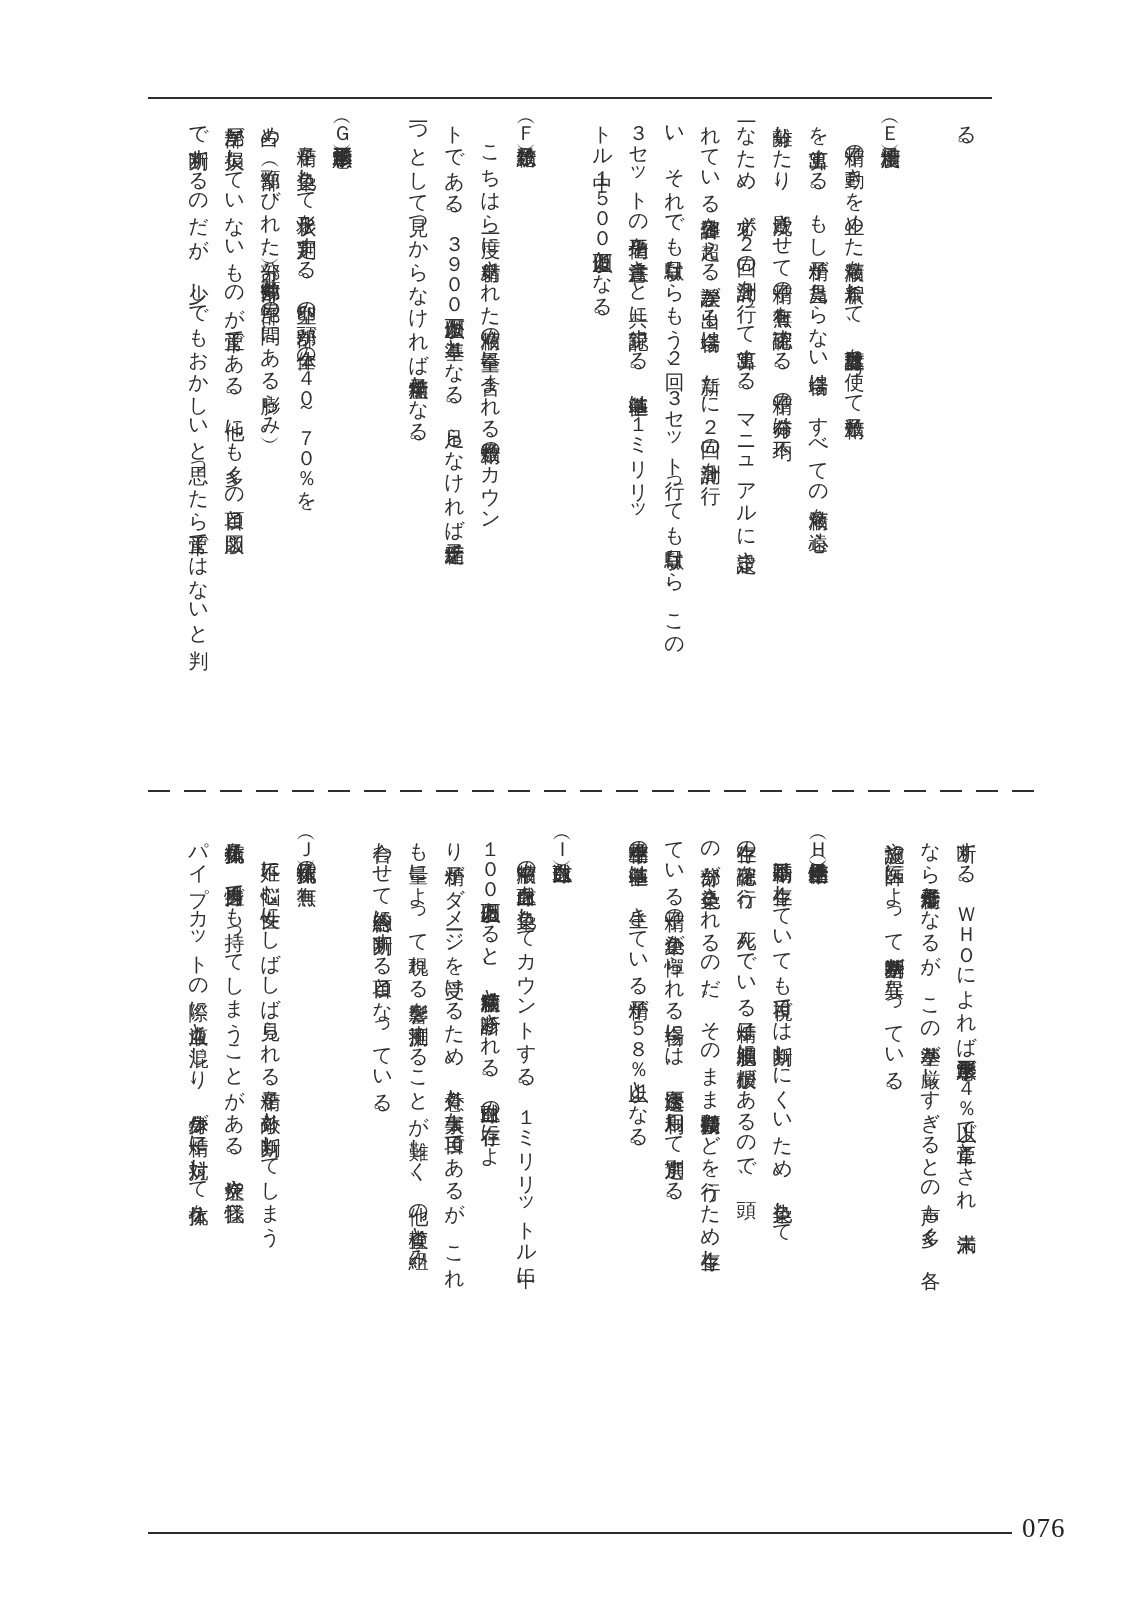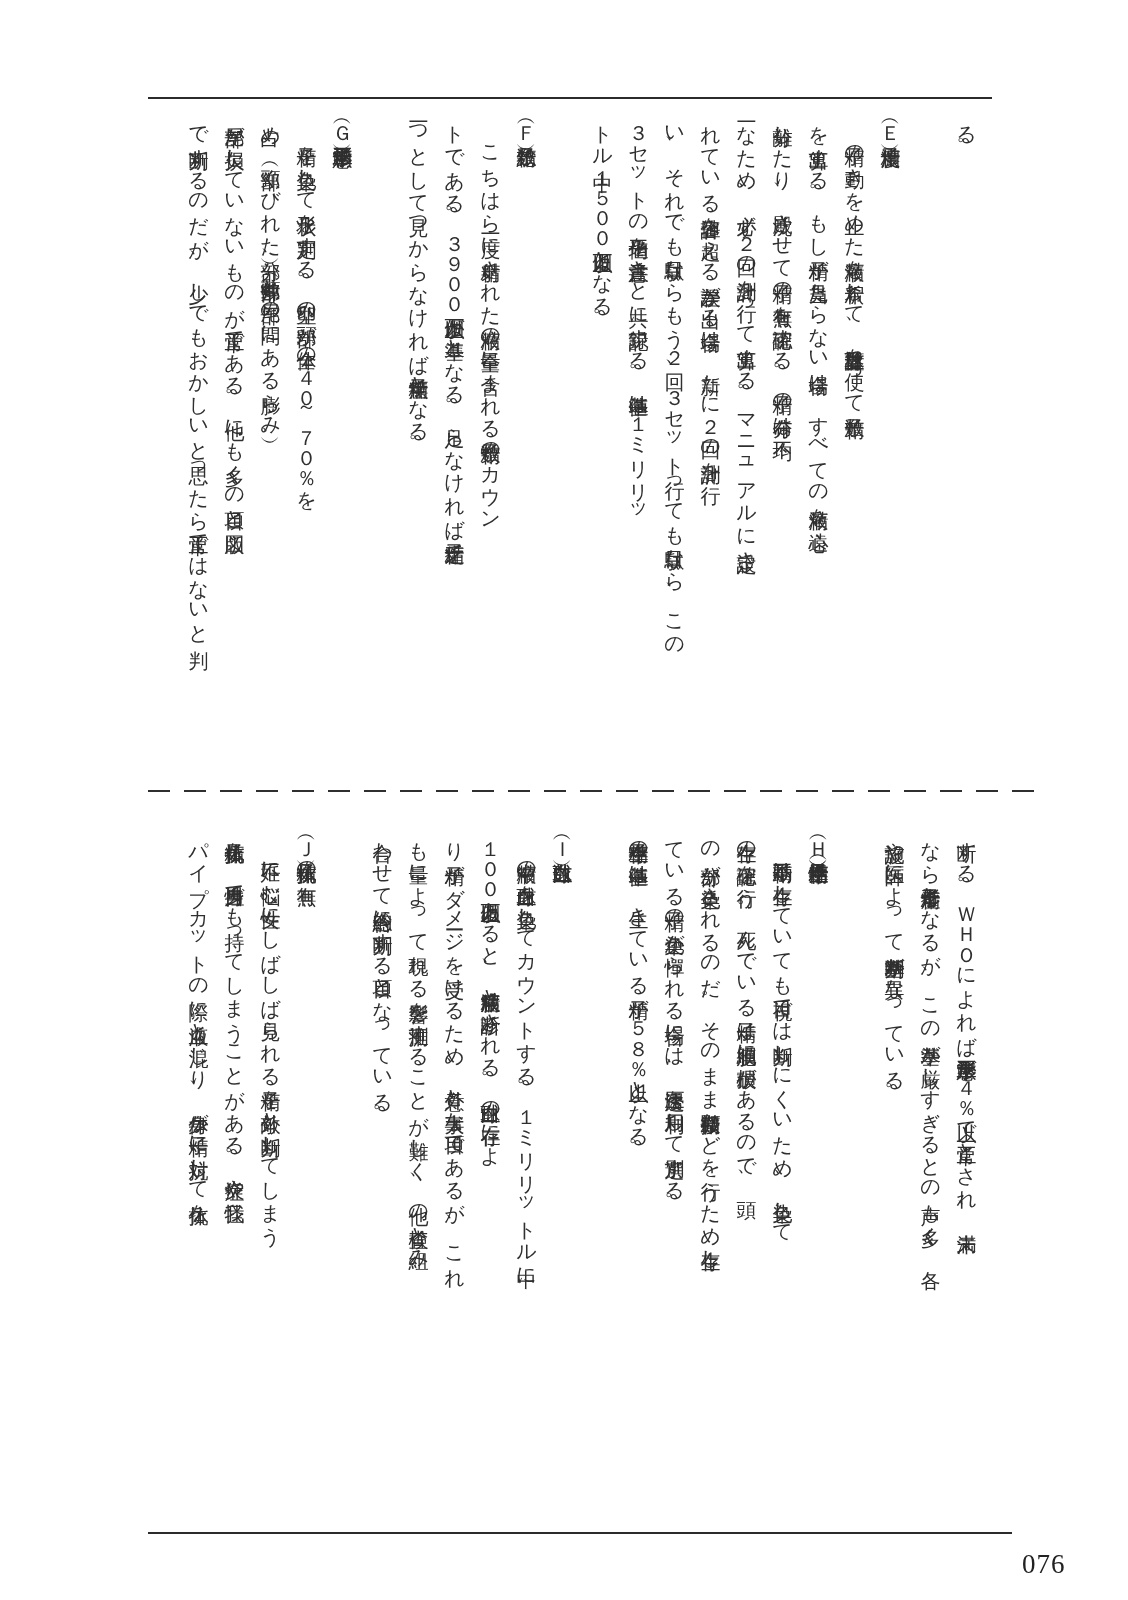--- a/index.html
+++ b/index.html
@@ -26,21 +26,20 @@
       #2f2f2f 0px, #2f2f2f 22px,
       transparent 22px, transparent 36px);
   }
   #page-number {
     position: absolute;
     left: 1022px; top: 1513px;
     font-family: "Liberation Serif", serif;
     font-size: 27px;
     color: #222222;
     letter-spacing: 1px;
-    margin-top: 36px;
   }
   .vblock {
     position: absolute;
     right: 143px;
     height: 678px;
     writing-mode: vertical-rl;
     text-orientation: mixed;
     font-size: 20px;
     line-height: 36px;
     letter-spacing: 0;

